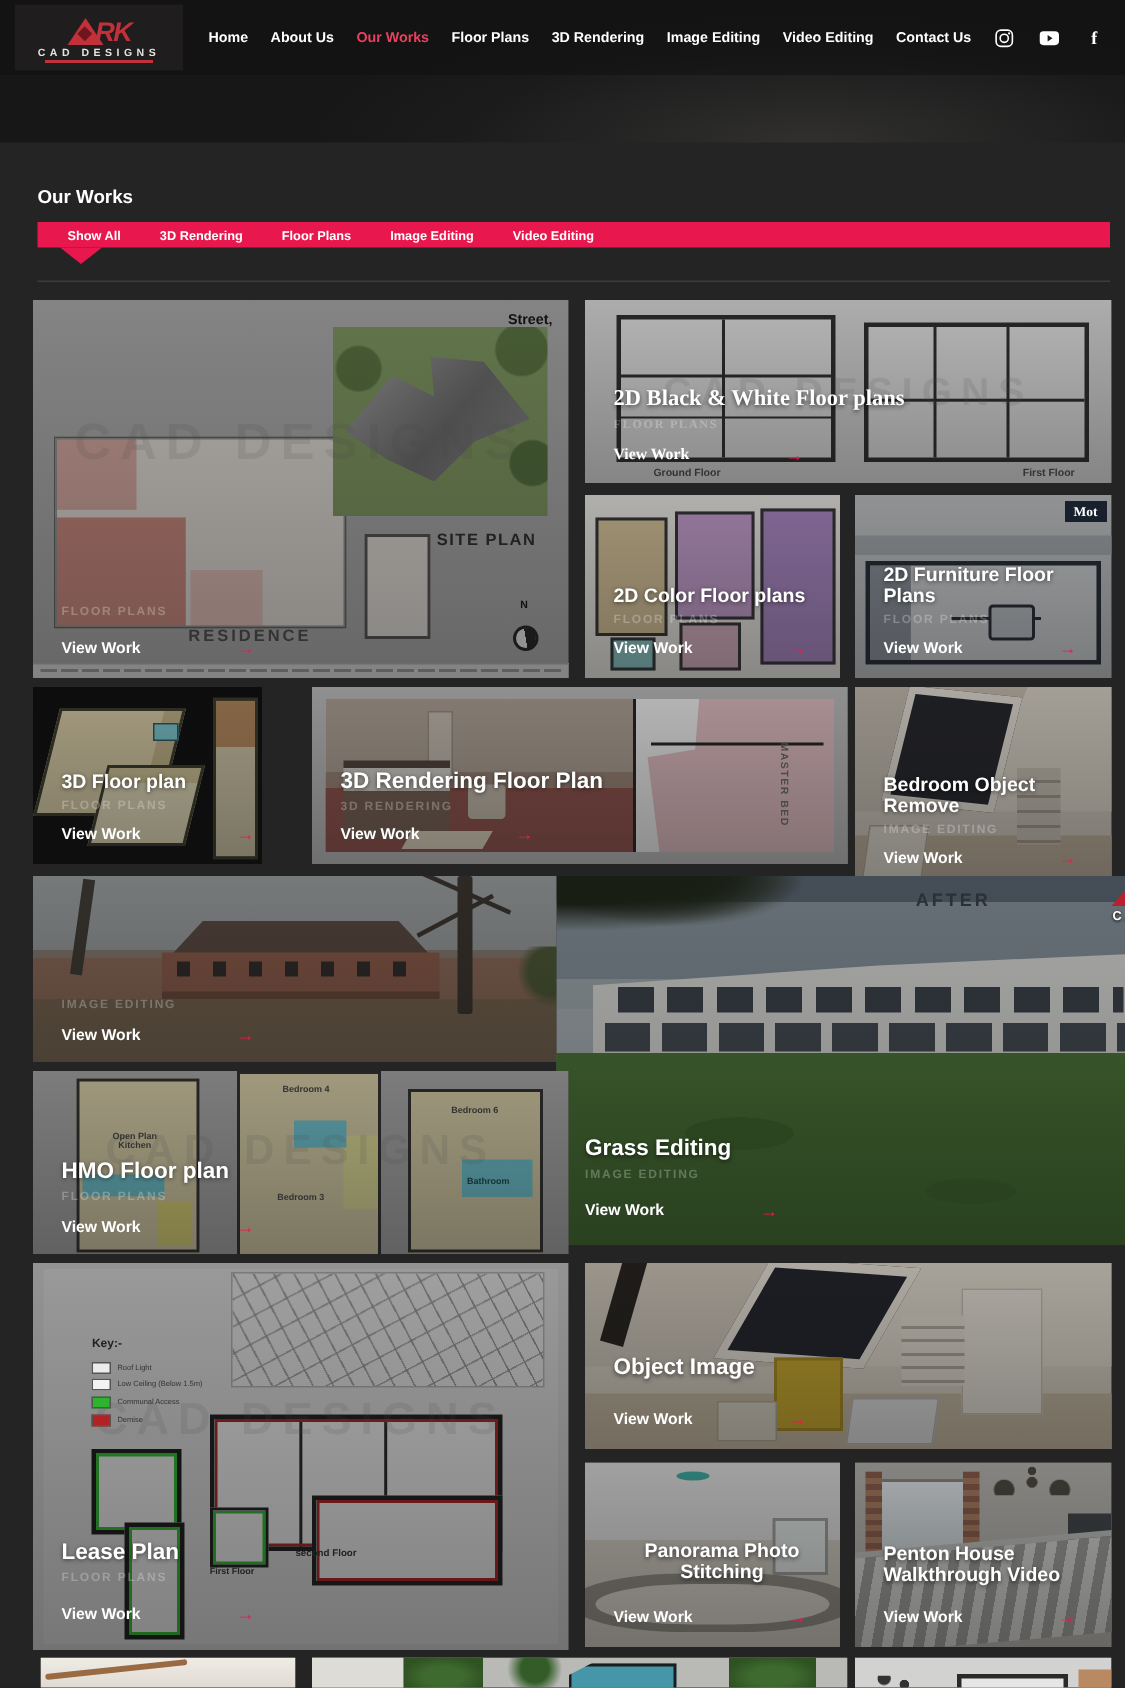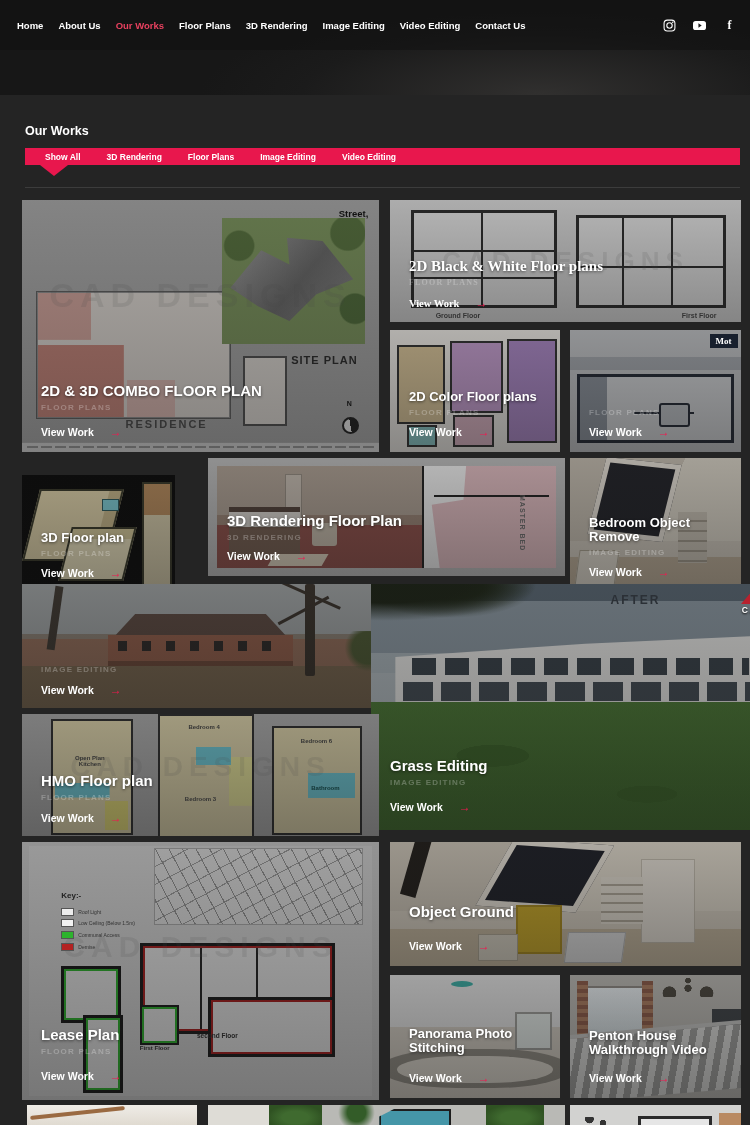--- a/index.html
+++ b/index.html
@@ -37,40 +37,40 @@
 
   
   .grid{position:absolute;left:22px;top:200px;width:719px;height:925px;}
   .card{position:absolute;overflow:hidden;background:#3a3a3a;cursor:pointer;}
   .art{position:absolute;left:0;top:0;right:0;bottom:0;}
   .shade{position:absolute;left:0;top:0;right:0;bottom:0;background:linear-gradient(rgba(18,18,18,.30),rgba(18,18,18,.48));}
   .info{position:absolute;left:19px;bottom:13px;z-index:6;max-width:85%;}
   .t{font-weight:bold;color:#fff;font-size:15px;line-height:1.12;text-shadow:0 1px 3px rgba(0,0,0,.55);}
   .t.sm{font-size:13px;}
   .s{font-size:8px;letter-spacing:1.2px;color:rgba(255,255,255,.26);font-weight:bold;margin-top:3px;text-transform:uppercase;min-height:1px;}
-  .vw{margin-top:13px;font-size:10.5px;font-weight:bold;color:#fff;display:flex;align-items:center;}
+  .vw{margin-top:13px;font-size:10.5px;font-weight:bold;color:#fff;display:flex;align-items:center;gap:48px;}
   .vw .ar{color:#f0194f;margin-left:16px;font-size:12px;font-weight:bold;}
   .wm{position:absolute;left:0;right:0;top:30%;text-align:center;font-weight:bold;font-size:34px;
     letter-spacing:6px;color:rgba(90,90,90,.18);z-index:2;white-space:nowrap;}
   .wm.lightbg{color:rgba(70,70,70,.14);}
   .cap{position:absolute;z-index:3;}
 
   .cA{left:0;top:0;width:357px;height:252px;}
   .cB{left:368px;top:0;width:351px;height:122px;}
   .cC{left:368px;top:130px;width:170px;height:122px;}
   .cD{left:548px;top:130px;width:171px;height:122px;}
-  .cE{left:0;top:258px;width:153px;height:118px;margin-top:17px;}
+  .cE{left:0;top:258px;width:153px;height:118px;}
   .cF{left:186px;top:258px;width:357px;height:118px;background:#c6c6c6;}
   .cG{left:548px;top:258px;width:171px;height:134px;}
   .cH{left:0;top:384px;width:357px;height:124px;}
   .cI{left:349px;top:384px;width:406px;height:246px;}
   .cJ{left:0;top:514px;width:357px;height:122px;}
   .cK{left:0;top:642px;width:357px;height:258px;}
   .cL{left:368px;top:642px;width:351px;height:124px;}
-  .cM{left:368px;top:775px;width:170px;height:123px;}
+  .cM{left:368px;top:775px;width:170px;height:123px;text-align:center;}
   .cN{left:548px;top:775px;width:171px;height:123px;}
   .cO{left:5px;top:905px;width:170px;height:25px;}
   .cP{left:186px;top:905px;width:357px;height:25px;}
   .cQ{left:548px;top:905px;width:171px;height:25px;}
 
   
   .aA{background:#b5b5b5;}
   .aA .plan{position:absolute;left:4%;top:36%;width:54%;height:50%;
     background:linear-gradient(#d89185,#d89185) left bottom/45% 58% no-repeat,
                linear-gradient(#e5b3aa,#e5b3aa) left top/28% 38% no-repeat,
@@ -259,20 +259,29 @@
   .aQ .dots{position:absolute;left:8%;top:48%;width:16%;height:40%;
     background:radial-gradient(circle at 20% 20%,#333 18%,transparent 20%),radial-gradient(circle at 70% 60%,#333 15%,transparent 17%);}
 </style>
 </head>
 <body>
 
 <div class="stage">
 
   <div class="hero"></div>
   <div class="navbar">
+    <div class="logo">
+      <div class="lg-top">
+        <span class="lg-tri"></span>
+        <span class="lg-dia"></span>
+        <span class="lg-rk">RK</span>
+      </div>
+      <span class="lg-name">CAD DESIGNS</span>
+      <span class="lg-bar"></span>
+    </div>
     <nav class="nav">
       <a>Home</a>
       <a>About Us</a>
       <a class="active">Our Works</a>
       <a>Floor Plans</a>
       <a>3D Rendering</a>
       <a>Image Editing</a>
       <a>Video Editing</a>
       <a>Contact Us</a>
     </nav>
@@ -319,21 +328,20 @@
         <span class="cap capA-res">RESIDENCE</span>
         <span class="cap capA-n">N</span>
         <div class="comp"></div>
         <div class="wm lightbg">CAD DESIGNS</div>
         <div class="strip">
             <i></i>
           </div>
       </div>
       <div class="shade"></div>
       <div class="info">
-        <div class="t">2D &amp; 3D COMBO FLOOR PLAN</div>
         <div class="s">FLOOR PLANS</div>
         <div class="vw">
           <span>View Work</span>
             <span class="ar">→</span>
         </div>
       </div>
     </div>
 
     <div class="card cB">
       <div class="art aB">
@@ -375,20 +383,21 @@
 
     <div class="card cD">
       <div class="art aD">
         <div class="band"></div>
           <div class="w1"></div>
           <div class="tbl"></div>
         <span class="cap capD-logo">Mot</span>
       </div>
       <div class="shade"></div>
       <div class="info">
+        <div class="t sm">2D Furniture Floor Plans</div>
         <div class="s">FLOOR PLANS</div>
         <div class="vw" style="margin-top:8px;">
           <span>View Work</span>
             <span class="ar">→</span>
         </div>
       </div>
     </div>
 
     <div class="card cE">
       <div class="art aE">
@@ -568,21 +577,21 @@
           <div class="sky"></div>
           <div class="beam"></div>
         <div class="door"></div>
           <div class="shelves"></div>
           <div class="ybox"></div>
           <div class="bin"></div>
           <div class="crate"></div>
       </div>
       <div class="shade"></div>
       <div class="info" style="bottom:13px;">
-        <div class="t">Object Ground</div>
+        <div class="t">Object Image</div>
         <div class="vw" style="margin-top:18px;">
           <span>View Work</span>
             <span class="ar">→</span>
         </div>
       </div>
     </div>
 
     <div class="card cM">
       <div class="art aM">
         <div class="c1"></div>

